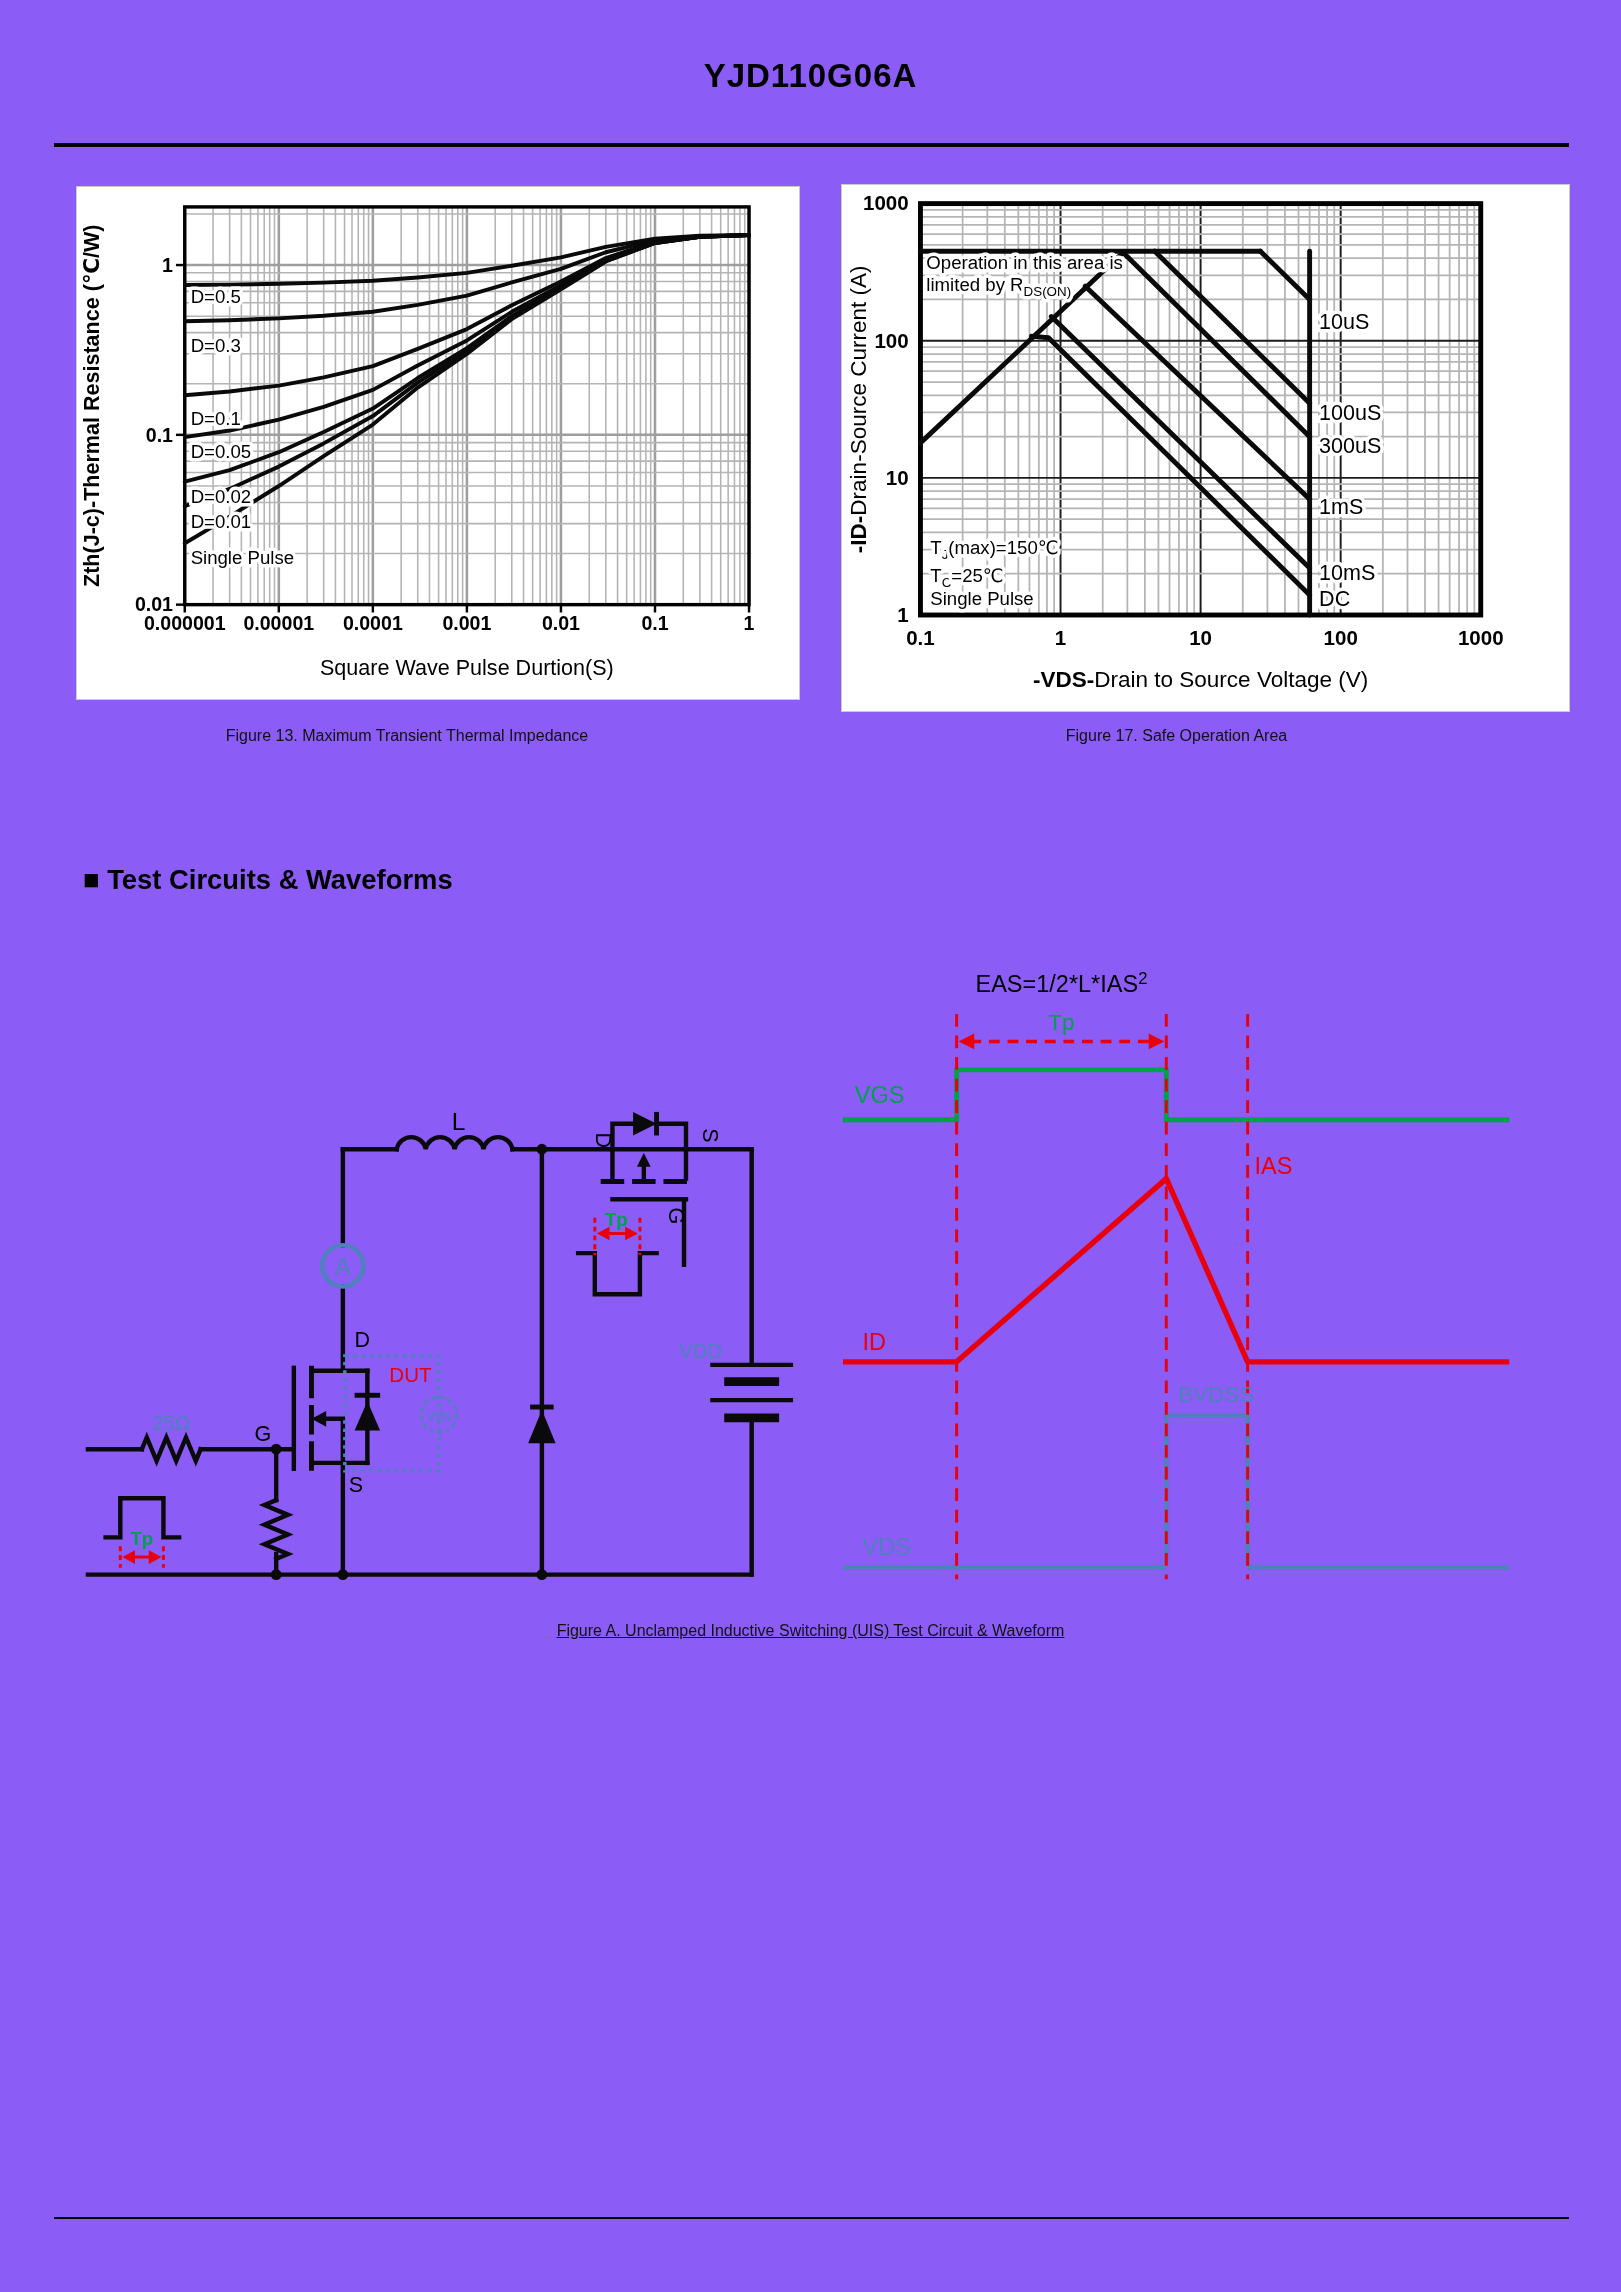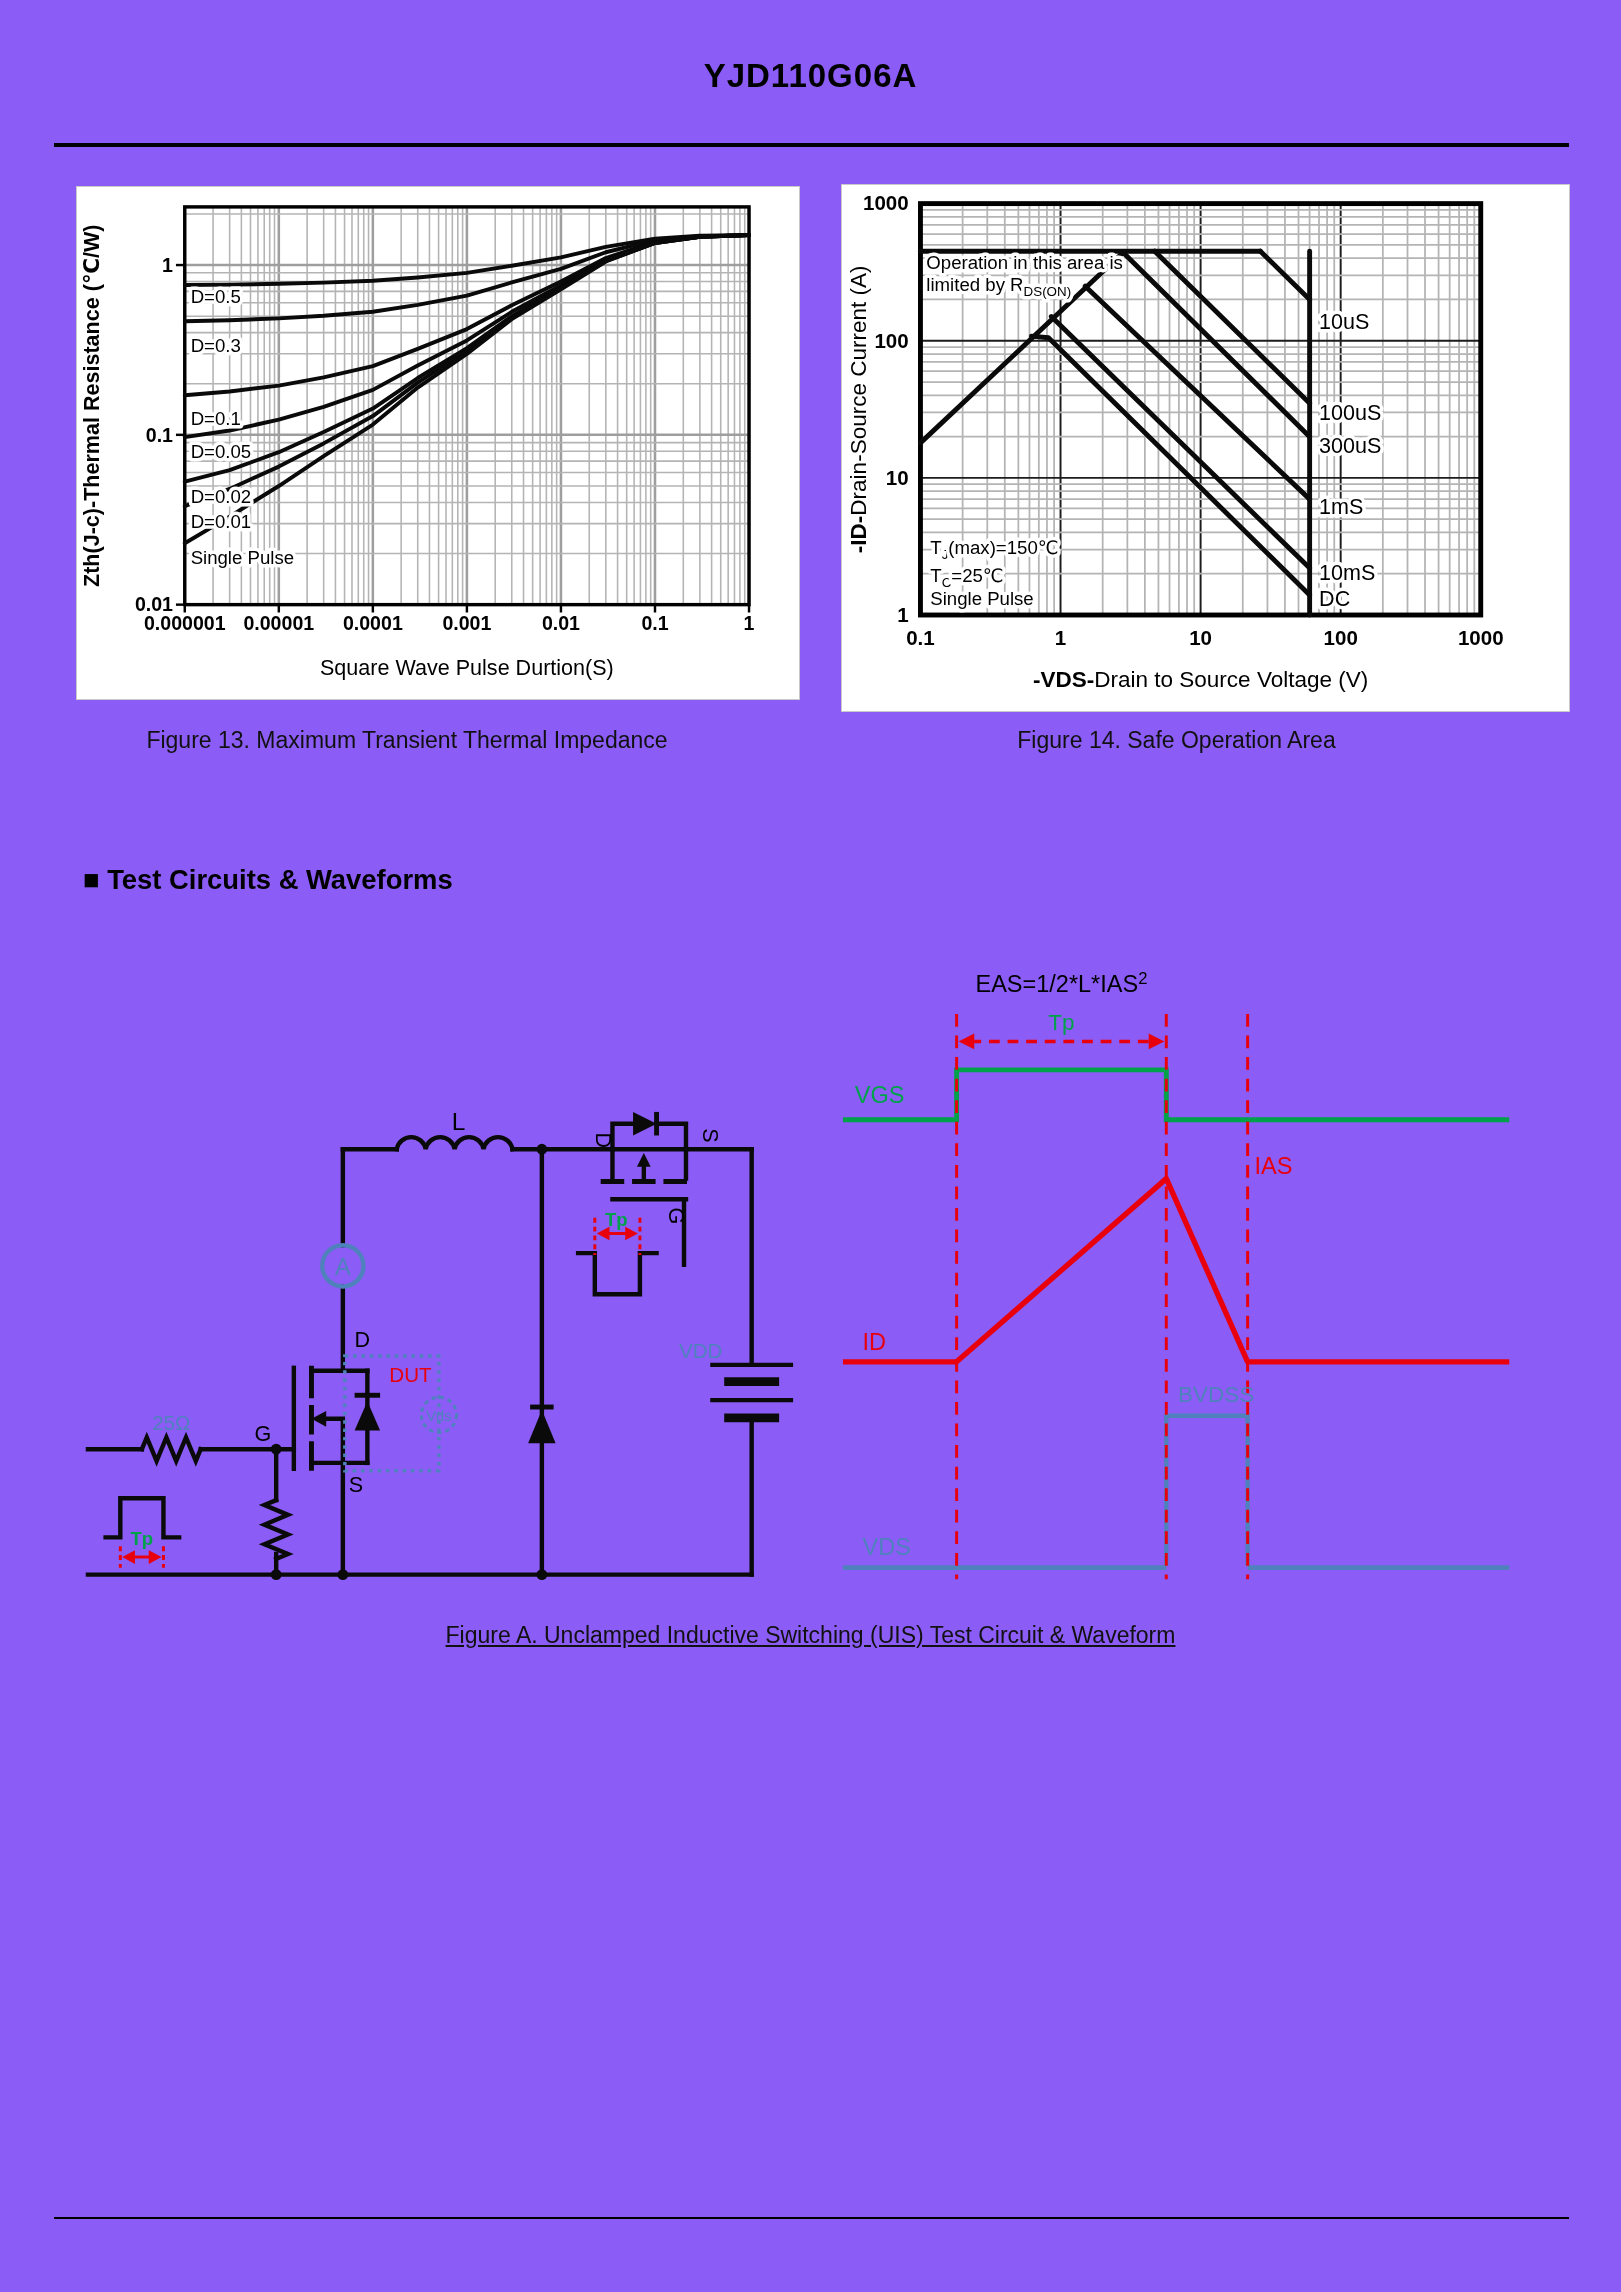--- a/index.html
+++ b/index.html
@@ -5,21 +5,21 @@
   :root{ --red:#e8000d; --green:#00a14b; --blue:#4f81bd; --wire:#0a0a0a; }
   html,body{margin:0;padding:0;background:#888;}
   #page{position:relative;width:1621px;height:2293px;background:#8b5cf6;
         font-family:"Liberation Sans","DejaVu Sans",sans-serif;color:#000;overflow:hidden;}
   .abs{position:absolute;}
   #doc-title{top:57px;left:0;width:1621px;text-align:center;font-size:33px;font-weight:bold;letter-spacing:1px;}
   #header-rule{top:143px;left:54px;width:1515px;height:3.9px;background:#000;}
   .fig-box{border:1px solid #c9c9c9;background:#fff;}
   #fig13-box{top:186px;left:76px;width:722px;height:512px;}
   #fig14-box{top:184px;left:841px;width:727px;height:526px;}
-  .caption{font-size:23px;color:#111;}
+  .caption{font-size:16px;color:#111;}
   #cap13{top:727px;left:49px;width:716px;text-align:center;}
   #cap14{top:727px;left:843px;width:667px;text-align:center;}
   #capA{top:1622px;left:0;width:1621px;text-align:center;text-decoration:underline;}
   #section-heading{top:864px;left:83px;font-size:27.4px;font-weight:bold;}
   #footer-page{top:2171px;left:0;width:1621px;text-align:center;font-size:27.4px;}
   #footer-rule{top:2217px;left:54px;width:1515px;height:2px;background:#000;}
   svg text{font-family:"Liberation Sans","DejaVu Sans",sans-serif;}
   .halo{paint-order:stroke;stroke:#fff;stroke-width:7px;stroke-linejoin:round;}
   .wire{stroke:var(--wire);fill:none;stroke-width:4.5;stroke-linecap:square;}
   .wire5{stroke:var(--wire);fill:none;stroke-width:5;}
@@ -266,21 +266,21 @@
         <g font-size="19">
           <text x="86" y="86" class="halo"><tspan dy="0" font-size="19">Operation in this area is</tspan></text>
           <text x="86" y="108" class="halo"><tspan dy="0" font-size="19">limited by R</tspan><tspan dy="5" font-size="13.68">DS(ON)</tspan></text>
           <text x="90" y="377" class="halo"><tspan dy="0" font-size="19">T</tspan><tspan dy="5" font-size="13.68">J</tspan><tspan dy="-5" font-size="19">(max)=150℃</tspan></text>
           <text x="90" y="405" class="halo"><tspan dy="0" font-size="19">T</tspan><tspan dy="5" font-size="13.68">C</tspan><tspan dy="-5" font-size="19">=25℃</tspan></text>
           <text x="90" y="429" class="halo"><tspan dy="0" font-size="19">Single Pulse</tspan></text>
         </g>
       </svg></div>
 
   <div class="abs caption" id="cap13">Figure 13.  Maximum Transient Thermal Impedance</div>
-  <div class="abs caption" id="cap14">Figure 14.  Safe Operation Area</div>
+  <div class="abs caption" id="cap14">Figure 17.  Safe Operation Area</div>
 
   <div class="abs" id="section-heading">■ Test Circuits &amp; Waveforms</div>
 
   <svg class="abs" id="circuit-svg" style="top:1059px;left:78px;" width="765" height="549" viewBox="0 0 780 560">
 
     <g>
       <path class="wire" d="M270,92 L270,190"></path>
       <path class="wire" d="M270,232 L270,318"></path>
       <path class="wire" d="M270,92 L325,92"></path>
       <path class="wire" d="M325,92 A15,15 0 0 1 354.5,92 A15,15 0 0 1 384,92 A15,15 0 0 1 413.5,92 A15,15 0 0 1 443,92"></path>

